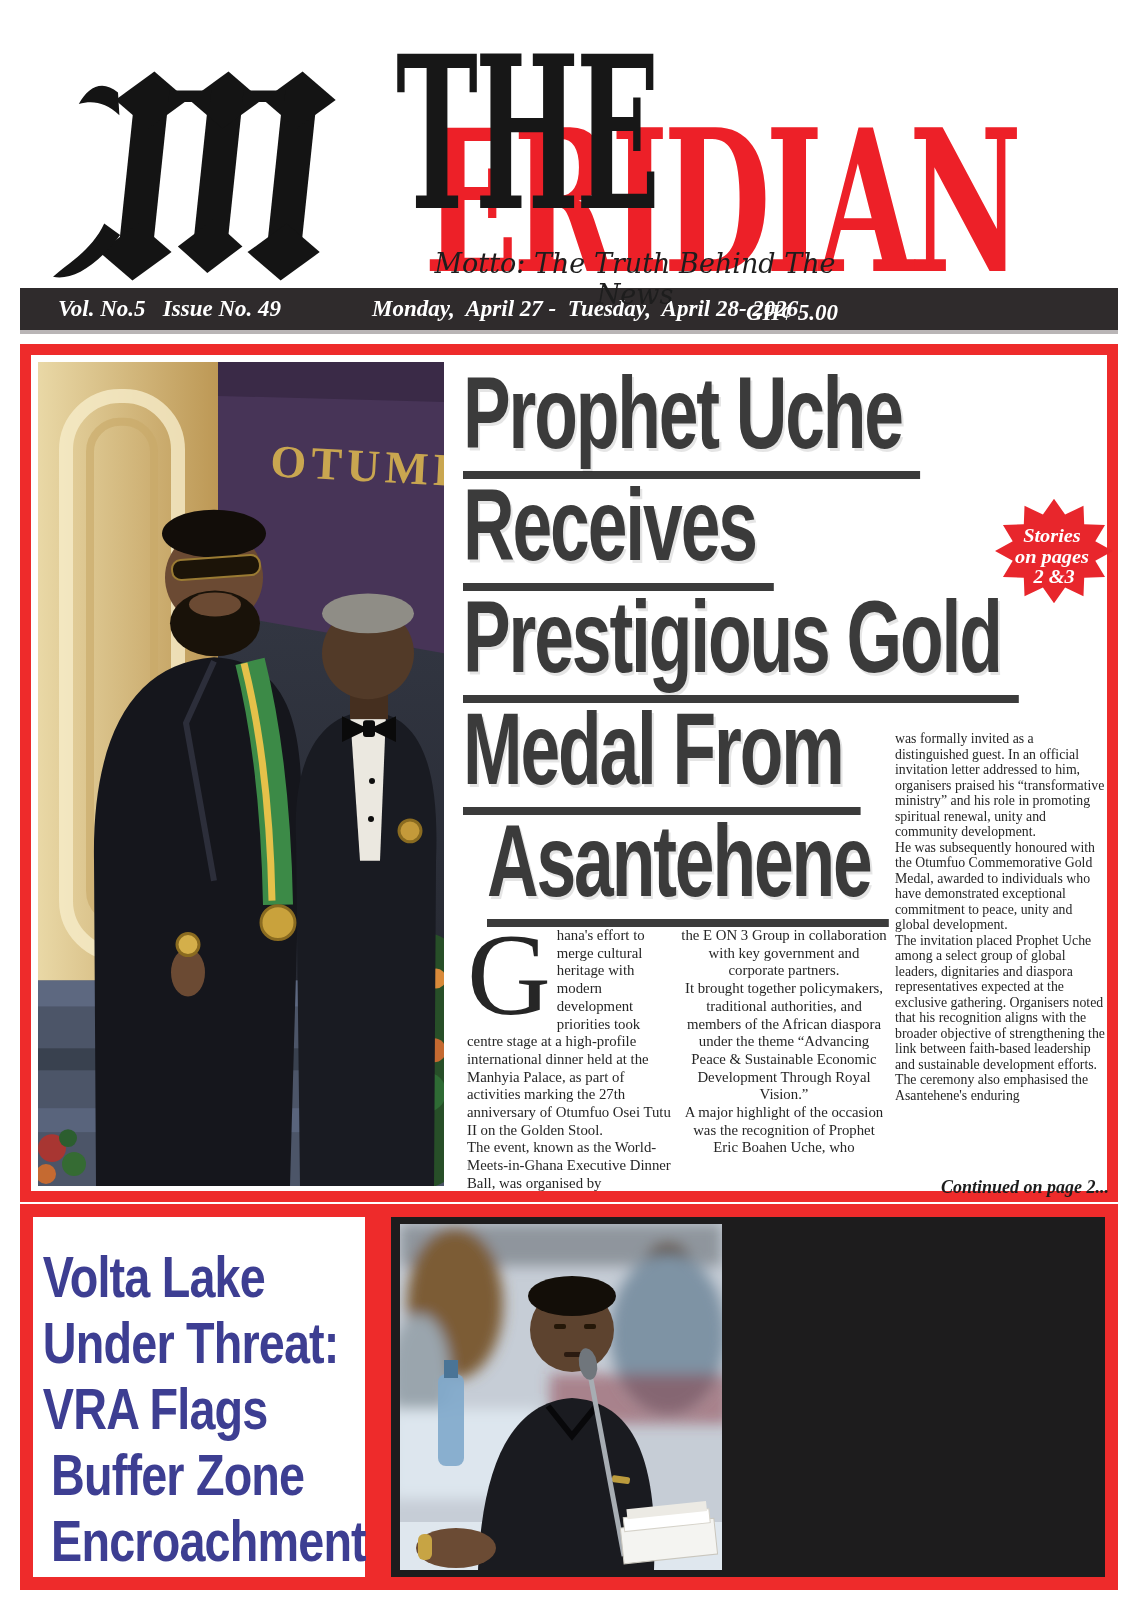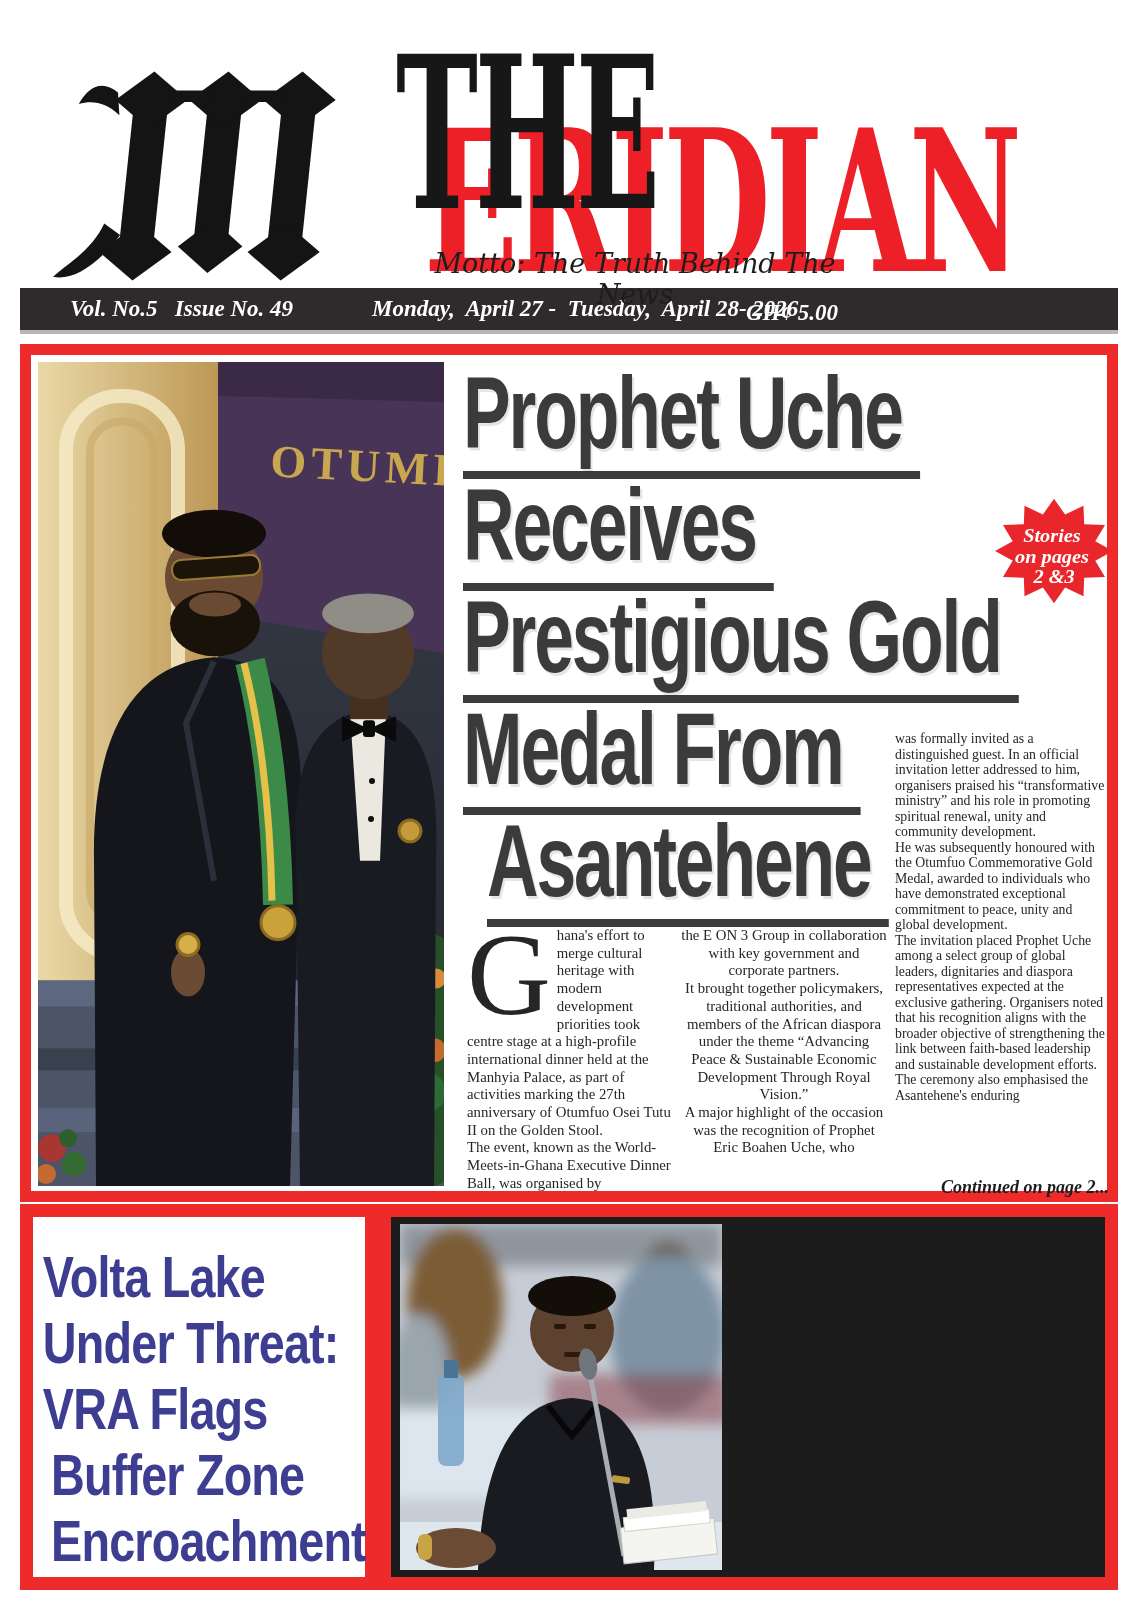--- a/index.html
+++ b/index.html
@@ -22,21 +22,21 @@
   .masthead-motto {
     position:absolute; left:400px; top:248px; width:470px; text-align:center; z-index:4;
     font-family:"DejaVu Serif", serif; font-style:italic; font-size:27px; color:#1d1d1d;
   }
   
   .info-bar {
     position:absolute; left:20px; top:288px; width:1098px; height:42px;
     background:#2f2b2c; border-bottom:4px solid #b9b5b6; color:#ffffff;
     font-family:"Liberation Serif", serif; font-style:italic; font-weight:bold; font-size:23px;
   }
-  .info-vol   { position:absolute; left:50px;  top:8px; white-space:pre;font-style:italic; }
+  .info-vol   { position:absolute; left:38px;  top:8px; white-space:pre;font-style:italic; }
   .info-date  { position:absolute; left:352px; top:8px; white-space:pre; }
   .info-price { position:absolute; left:726px; top:12px; white-space:pre; }
   
   .main-box {
     position:absolute; left:20px; top:344px; width:1098px; height:858px;
     border:11px solid #ee2b2b; background:#ffffff; box-sizing:border-box;
   }
   .lead-photo { position:absolute; left:7px; top:7px; width:406px; height:824px; }
   .headline { position:absolute; left:432px; top:10px; width:648px; }
   .hl-line {

